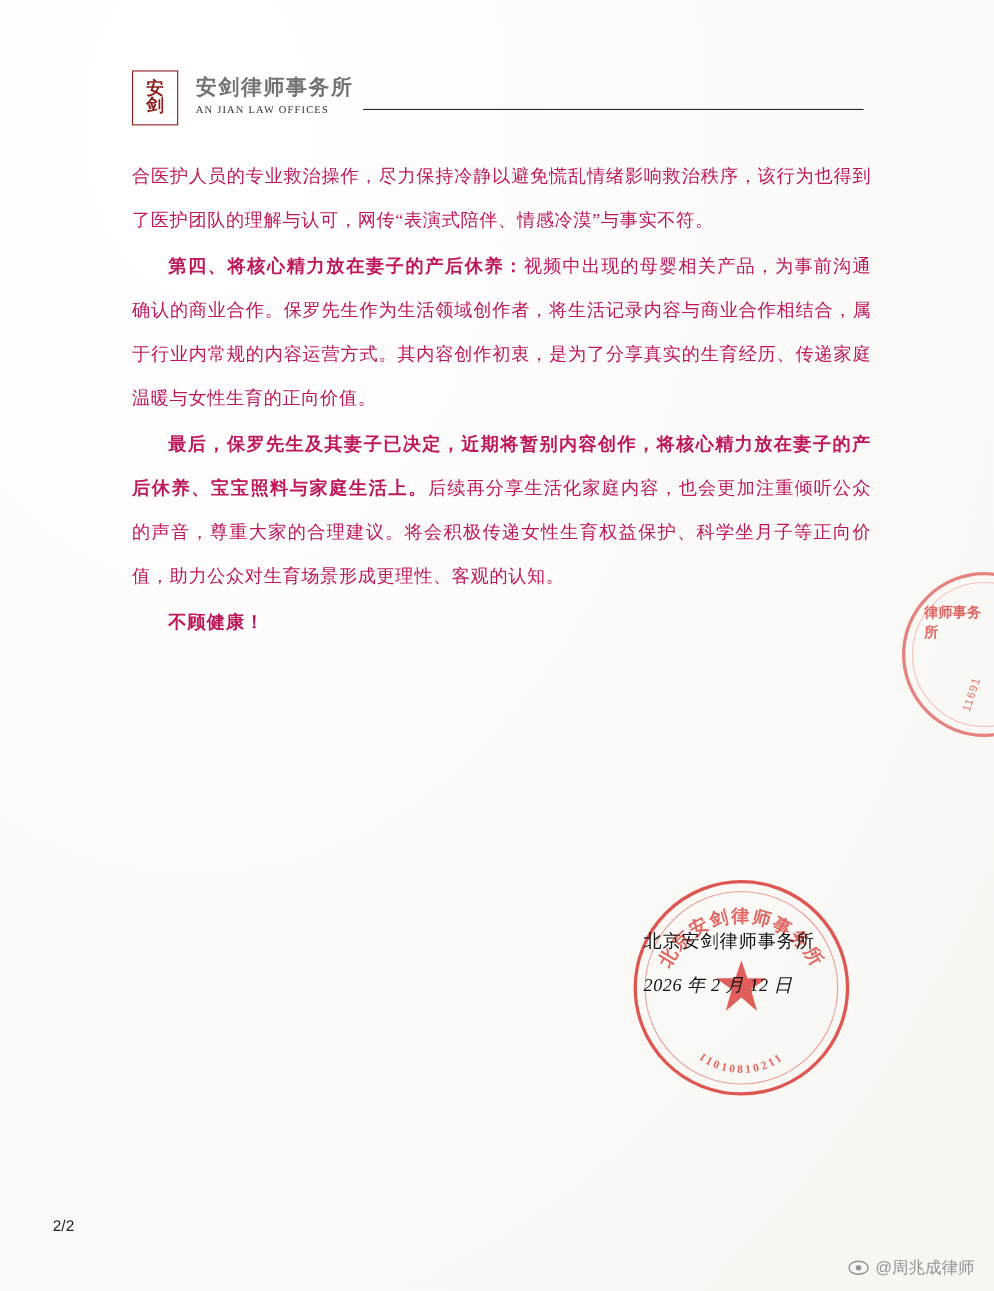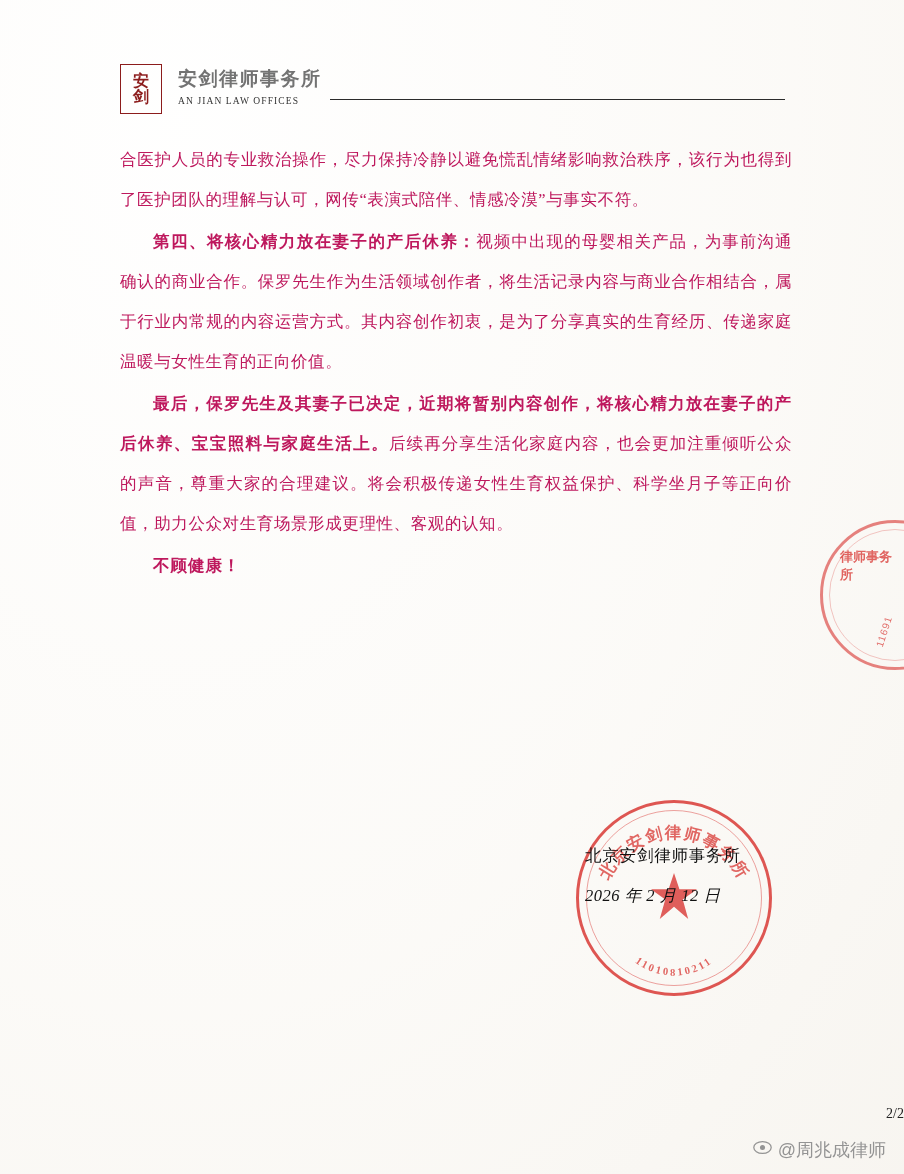--- a/index.html
+++ b/index.html
@@ -220,35 +220,36 @@
     transform: rotate(-72deg);
     z-index: 4;
     pointer-events: none;
   }
 
   
   .page-number {
     position: absolute;
     left: 0; right: 0;
     top: 1106px;
-    text-align: right;
+    text-align: left;
     font-size: 14px;
     color: #222;
-    font-family: Liberation Serif, serif;
+    font-family: Liberation Sans, sans-serif;
+    padding-left: 48px;
   }
 
   
   .watermark {
     position: absolute;
     right: 18px;
     bottom: 12px;
     display: flex;
     gap: 6px;
     color: #8a8a8a;
-    font-size: 18px;
+    font-size: 15px;
     font-family: "Liberation Sans", sans-serif;
     opacity: 0.9;
   }
   .wm-eye {
     width: 19px; height: 19px;
     display: block;
   }
 </style>
 </head>
 <body>

